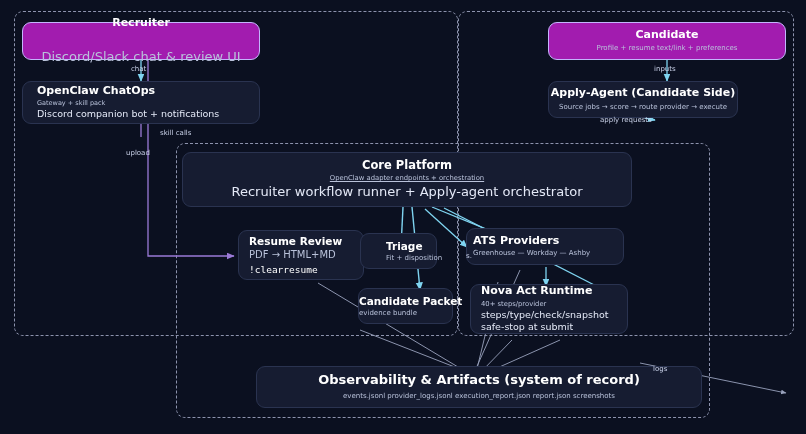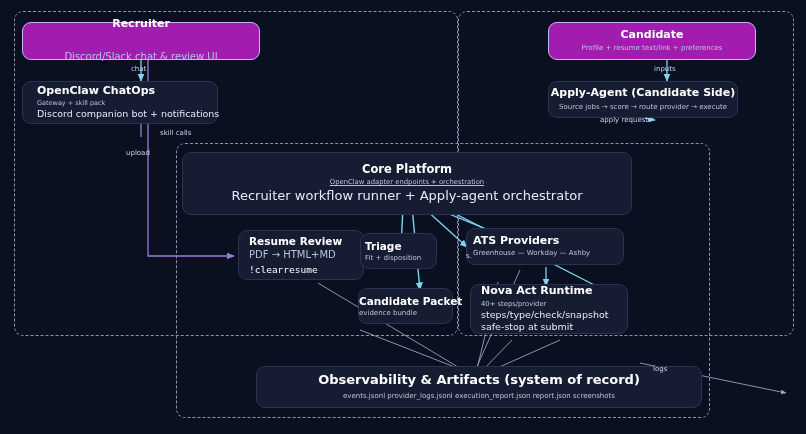--- a/index.html
+++ b/index.html
@@ -123,52 +123,52 @@
     <path d="M520,270 L474,373" stroke="#9aa3bd" stroke-width="0.9" fill="none" marker-end="url(#ar-grey)"></path>
     <path d="M498,282 L476,373" stroke="#9aa3bd" stroke-width="0.9" fill="none" marker-end="url(#ar-grey)"></path>
     <path d="M512,340 L480,373" stroke="#9aa3bd" stroke-width="0.9" fill="none" marker-end="url(#ar-grey)"></path>
     <path d="M560,340 L486,373" stroke="#9aa3bd" stroke-width="0.9" fill="none" marker-end="url(#ar-grey)"></path>
 
     <path d="M640,363 L786,393" stroke="#9aa3bd" stroke-width="0.9" fill="none" marker-end="url(#ar-grey)"></path>
   </svg>
 
   <div class="node navy center" style="left:22px; top:22px; width:238px; height:38px;">
     <div class="n-title" style="font-size:11px;">Recruiter</div>
-    <div class="n-sub" style="font-size:10px; margin-top:20px;">Discord/Slack chat &amp; review UI</div>
-  </div>
-
-  <div class="node dark left" style="left:22px; top:81px; width:196px; height:43px; padding-left:14px;">
+    <div class="n-sub" style="font-size:13px; margin-top:20px;">Discord/Slack chat &amp; review UI</div>
+  </div>
+
+  <div class="node dark left" style="left:22px; top:81px; width:238px; height:43px; padding-left:14px;">
     <div class="n-title" style="font-size:11px;">OpenClaw ChatOps</div>
     <div class="n-sub" style="font-size:6.5px; margin-top:2px;">Gateway + skill pack</div>
     <div class="n-sub2" style="font-size:9.5px; margin-top:1px;">Discord companion bot + notifications</div>
   </div>
 
-  <div class="node navy center" style="left:548px; top:22px; width:208px; height:38px;">
+  <div class="node navy center" style="left:548px; top:22px; width:238px; height:38px;">
     <div class="n-title" style="font-size:11px;">Candidate</div>
     <div class="n-sub" style="font-size:7px; margin-top:3px;">Profile + resume text/link + preferences</div>
   </div>
 
   <div class="node dark center" style="left:548px; top:81px; width:190px; height:37px;">
     <div class="n-title" style="font-size:11px;">Apply-Agent (Candidate Side)</div>
     <div class="n-sub" style="font-size:7px; margin-top:3px;">Source jobs → score → route provider → execute</div>
   </div>
 
-  <div class="node dark center" style="left:182px; top:152px; width:450px; height:63px;">
+  <div class="node dark center" style="left:182px; top:152px; width:450px; height:55px;">
     <div class="n-title" style="font-size:11.5px;">Core Platform</div>
     <div class="n-sub" style="font-size:6.8px; margin-top:2px;text-decoration:underline;">OpenClaw adapter endpoints + orchestration</div>
     <div class="n-sub2" style="font-size:13px; margin-top:1px;">Recruiter workflow runner + Apply-agent orchestrator</div>
   </div>
 
   <div class="node dark left" style="left:238px; top:230px; width:126px; height:50px; padding-left:10px;">
     <div class="n-title" style="font-size:10.5px;">Resume Review</div>
     <div class="n-sub" style="font-size:10px; margin-top:2px;">PDF → HTML+MD</div>
     <div class="mono" style="font-size:9.5px; margin-top:2px;">!clearresume</div>
   </div>
 
-  <div class="node dark left" style="left:360px; top:233px; width:77px; height:36px; padding-left:4px;">
+  <div class="node dark left" style="left:360px; top:233px; width:77px; height:36px; padding-left:25px;">
     <div class="n-title" style="font-size:10.5px;">Triage</div>
     <div class="n-sub" style="font-size:7px; margin-top:2px;">Fit + disposition</div>
   </div>
 
   <div class="node dark left" style="left:466px; top:228px; width:158px; height:37px; padding-left:6px;">
     <div class="n-title" style="font-size:11px;">ATS Providers</div>
     <div class="n-sub" style="font-size:7px; margin-top:2px;">Greenhouse — Workday — Ashby</div>
   </div>
 
   <div class="node dark left" style="left:358px; top:288px; width:95px; height:36px; padding-left:0;">

